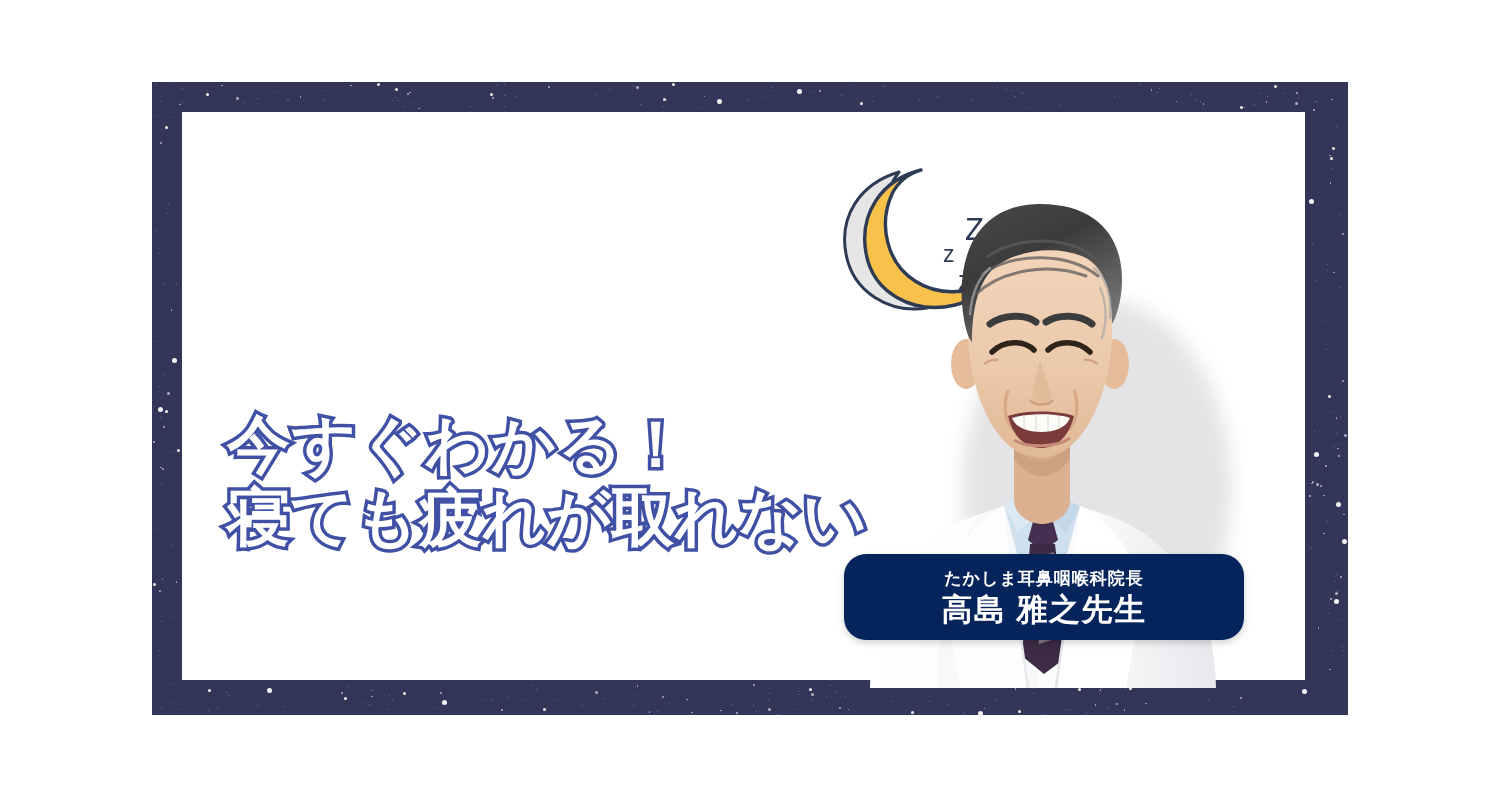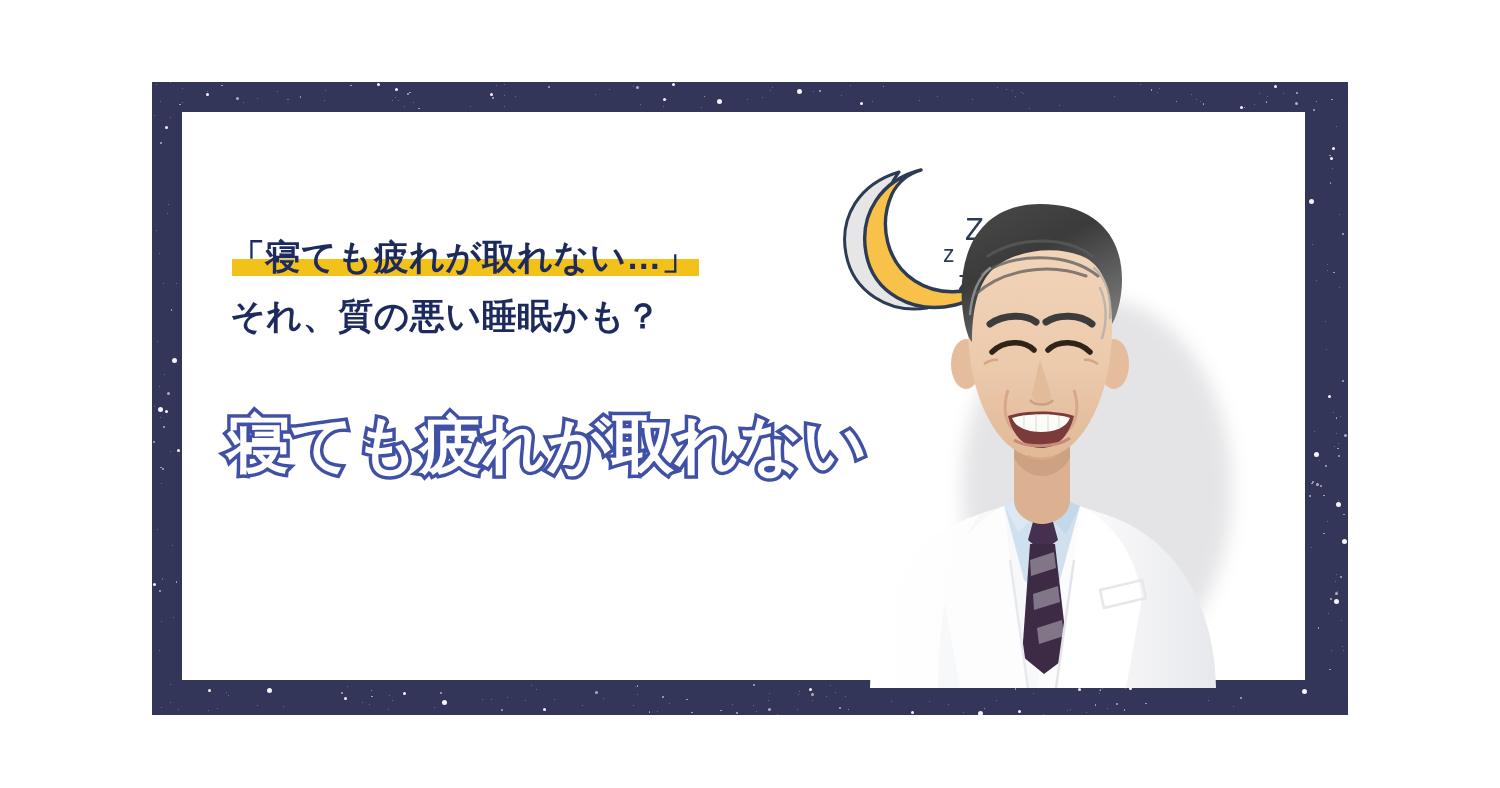--- a/index.html
+++ b/index.html
@@ -452,29 +452,23 @@
       <div class="star" style="left: 1091.5px; top: 24.7px; width: 1.8px; height: 1.8px; opacity: 0.6;"></div>
       <div class="star" style="left: 1131.1px; top: 10.7px; width: 1.1px; height: 1.1px; opacity: 0.35;"></div>
       <div class="star" style="left: 1166.8px; top: 378px; width: 1.1px; height: 1.1px; opacity: 0.35;"></div>
       <div class="star" style="left: 8.9px; top: 401.3px; width: 1.1px; height: 1.1px; opacity: 0.35;"></div>
       <div class="star" style="left: 777px; top: 619.2px; width: 1.1px; height: 1.1px; opacity: 0.35;"></div>
       <div class="star" style="left: 6.6px; top: 304.1px; width: 1.1px; height: 1.1px; opacity: 0.35;"></div>
     </div>
 
   <div id="card">
 
-    <div id="lede">
-      <div class="lede-line lede-line-1">
-        <span class="mark"></span>
-        <span class="txt">「寝ても疲れが取れない…」</span>
-      </div>
-      <div class="lede-line lede-line-2">それ、質の悪い睡眠かも？</div>
-    </div>
 
     <div id="headline">
+      <div class="hl-line hl-line-1">今すぐわかる！</div>
       <div class="hl-line hl-line-2">寝ても疲れが取れない</div>
     </div>
 
     <svg id="moon-icon" viewBox="0 0 172 155">
 
       <path d="M62 10 C22 22 2 55 9 92 C16 130 52 152 90 146
                C68 140 50 118 46 92 C41 60 48 28 62 10 Z" fill="#e6e6e6" stroke="#2d3b55" stroke-width="3" stroke-linejoin="round"></path>
 
       <path d="M84 8 C44 18 22 52 29 91 C36 131 76 153 118 143
                C134 139 147 130 155 118
@@ -589,15 +583,19 @@
         <path d="M194 286 L194 303"></path>
         <path d="M206 286 L206 303"></path>
         <path d="M217 288 L217 301"></path>
       </g>
 
       <path d="M172 312 C186 320 214 320 228 310" stroke="#c78a78" stroke-width="3" fill="none"></path>
 
       <path d="M186 328 C194 332 206 332 214 328" stroke="#d7a886" stroke-width="2.4" fill="none"></path>
     </svg>
 
+    <div id="name-badge">
+      <div id="badge-clinic">たかしま耳鼻咽喉科院長</div>
+      <div id="badge-name">高島 雅之先生</div>
+    </div>
 
   </div>
 </div>
 
 </body></html>

